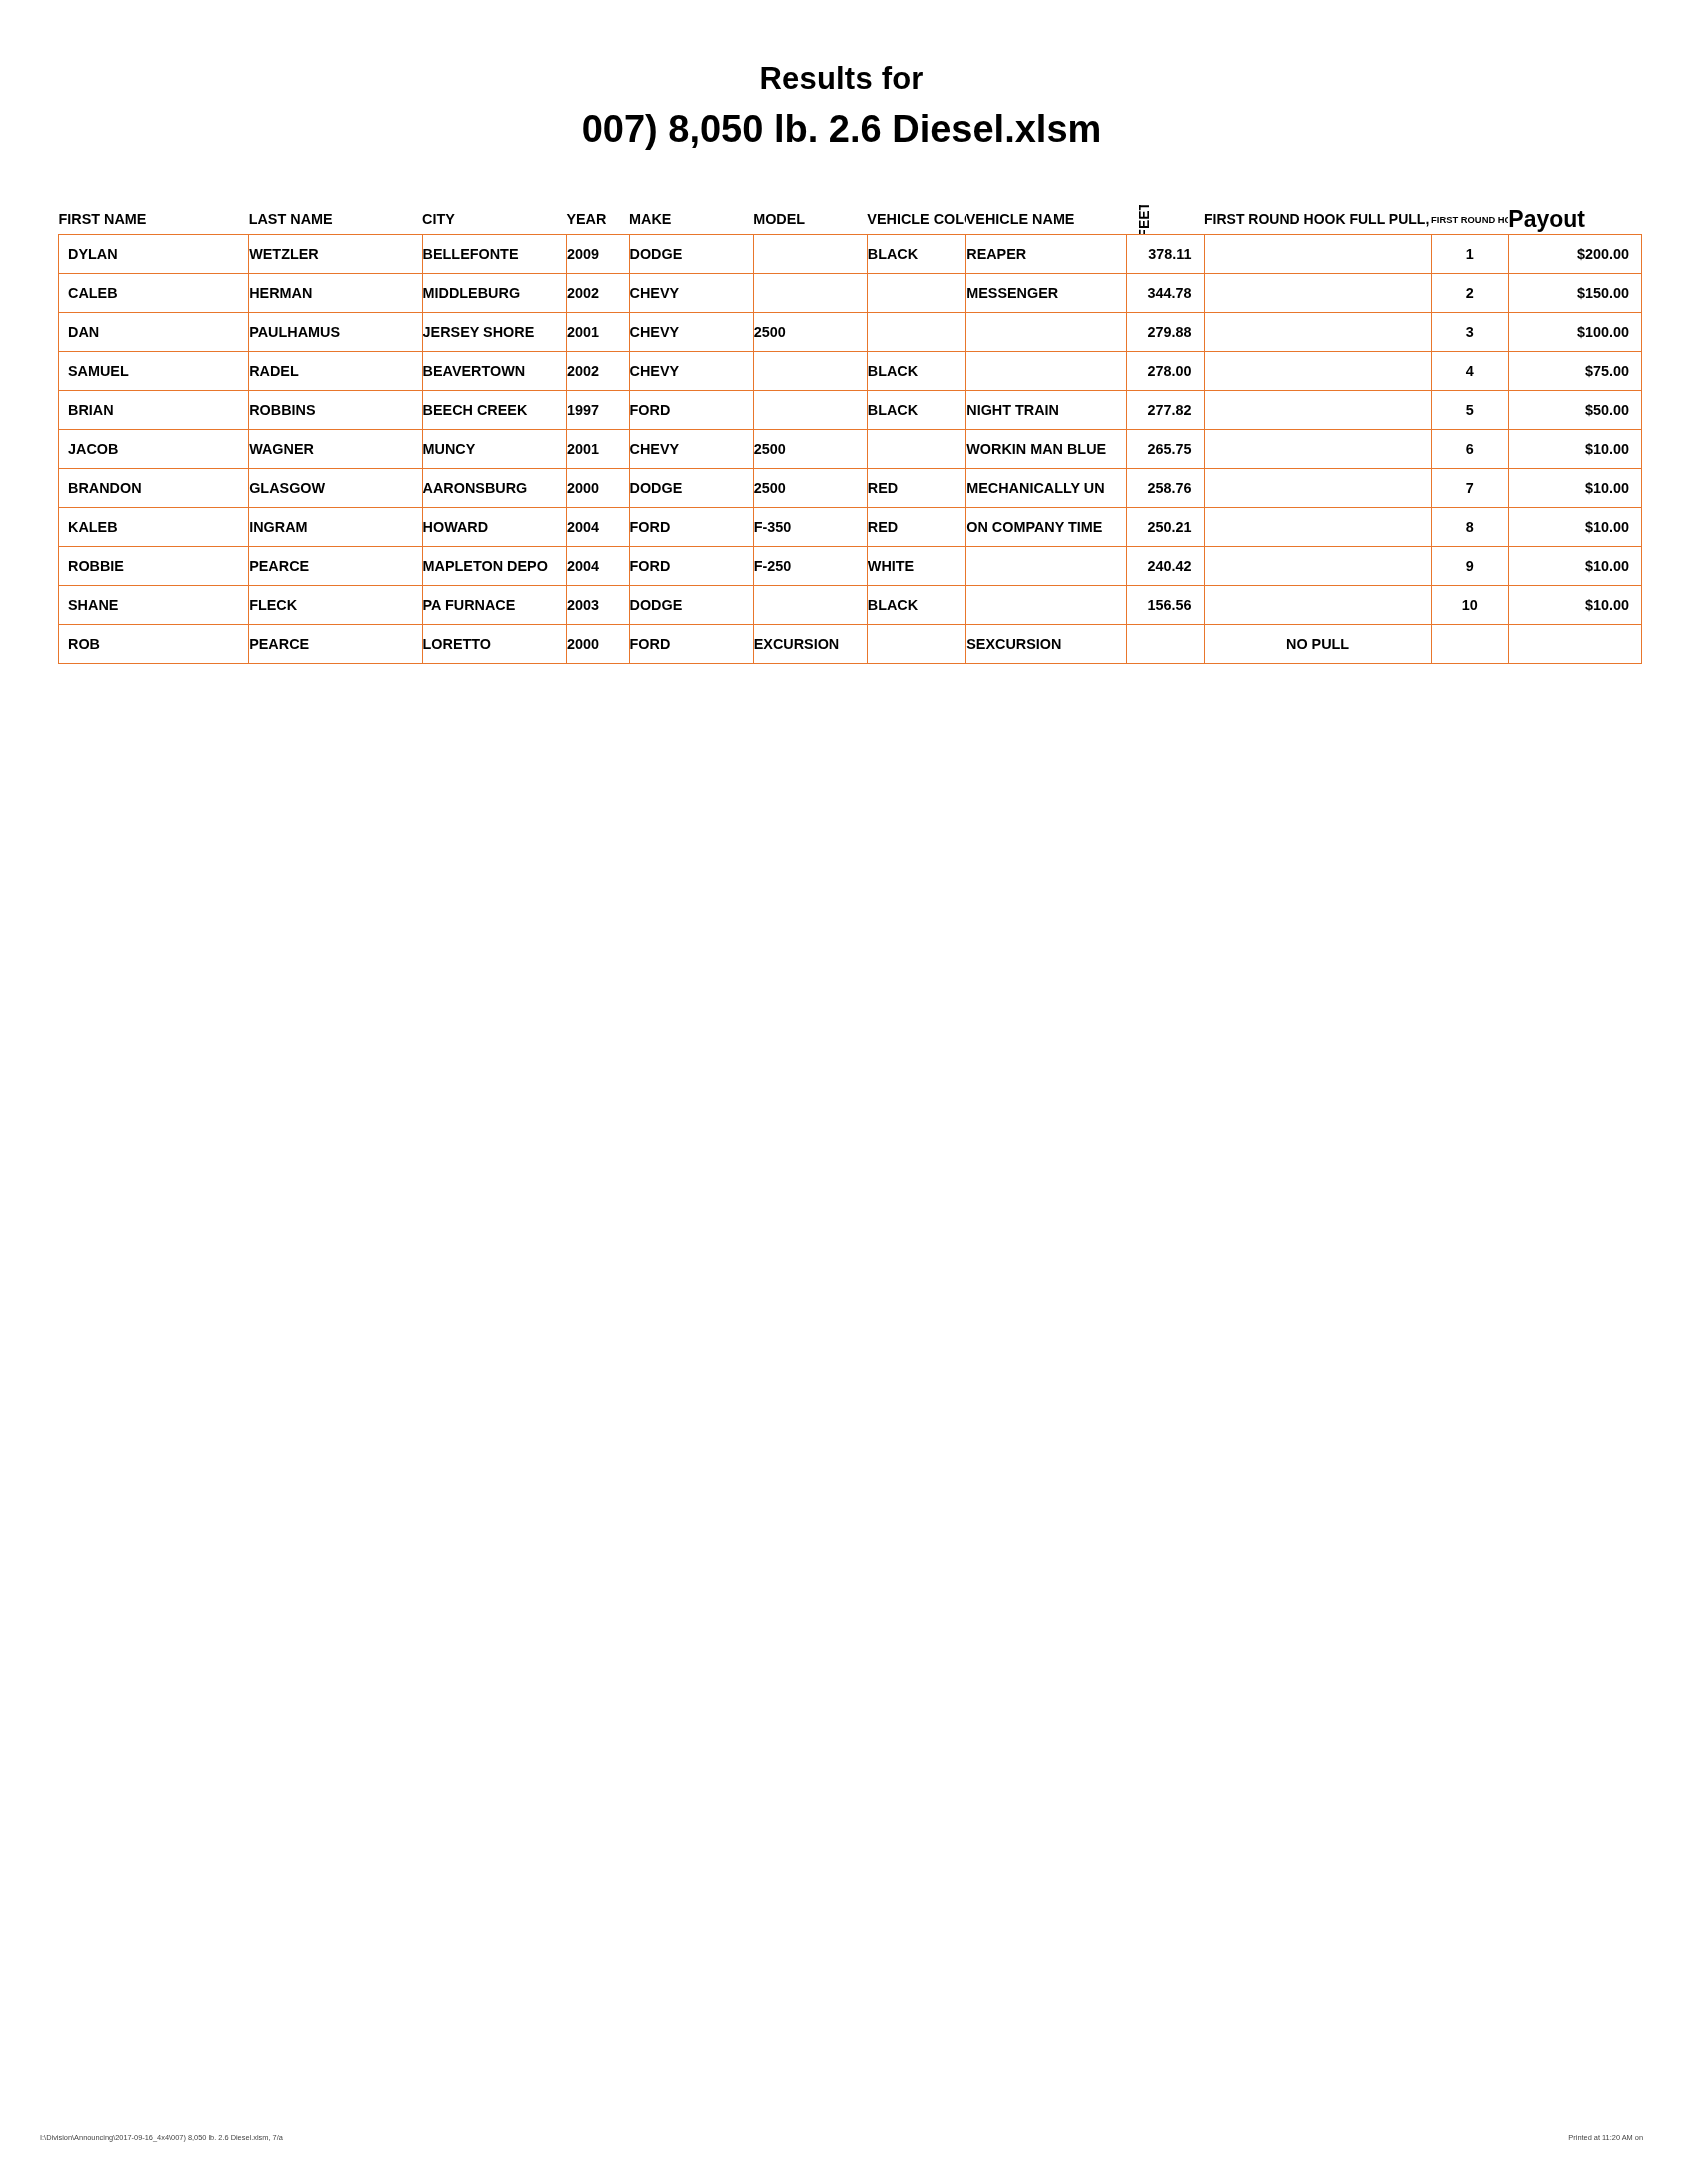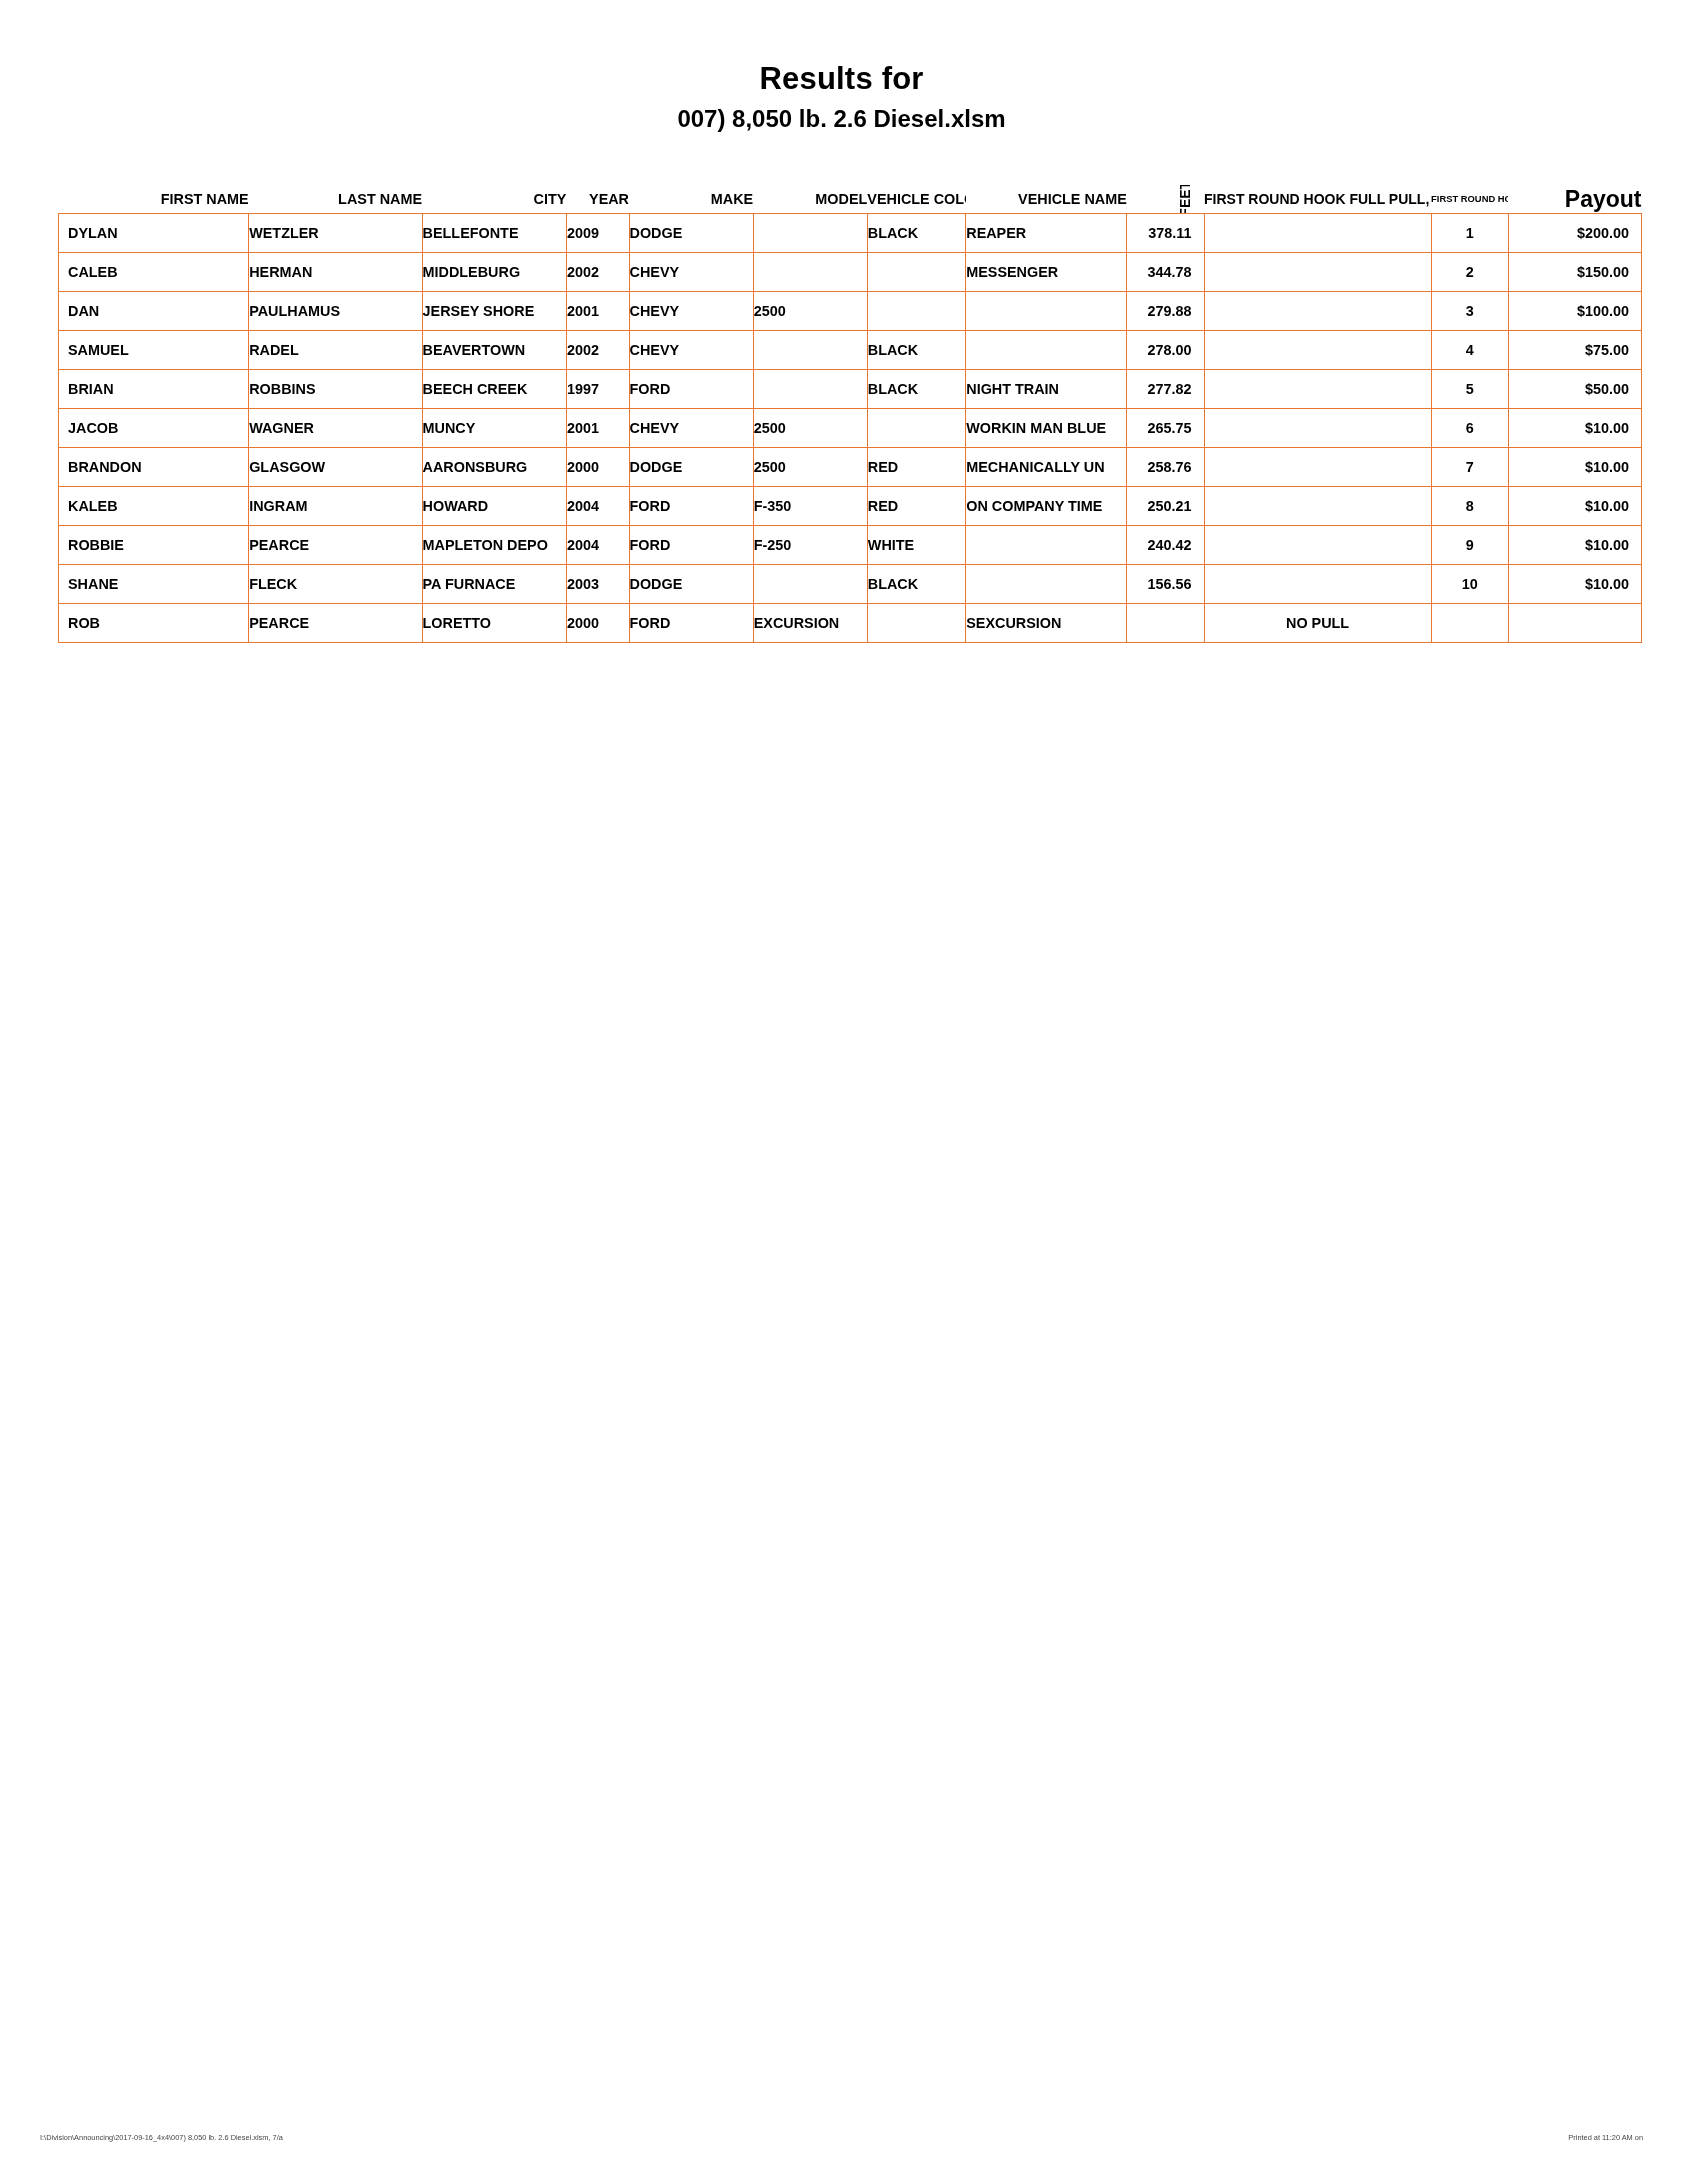--- a/index.html
+++ b/index.html
@@ -26,21 +26,21 @@
     text-align: center;
     padding-top: 57px;
   }
   .title-line {
     font-size: 31px;
     font-weight: bold;
     letter-spacing: 0.2px;
     line-height: 1.45;
   }
   .title-line-2 {
-    font-size: 24px;
+    font-size: 38px;
     font-weight: bold;
     line-height: 1.45;
   }
 
   .table-wrap {
     margin-top: 48px;
     padding-left: 10px;
     padding-right: 10px;
   }
 
@@ -56,21 +56,21 @@
     font-weight: bold;
     padding: 0;
     vertical-align: middle;
     overflow: hidden;
     white-space: nowrap;
   }
 
   
   thead th {
     border: none;
-    text-align: right;
+    text-align: left;
     padding-bottom: 10px;
     font-size: 16.3px;
     line-height: 1.25;
   }
   thead th.small-head {
     font-size: 14px;
     line-height: 1.35;
   }
   thead th.tiny-head {
     font-size: 9.4px;

